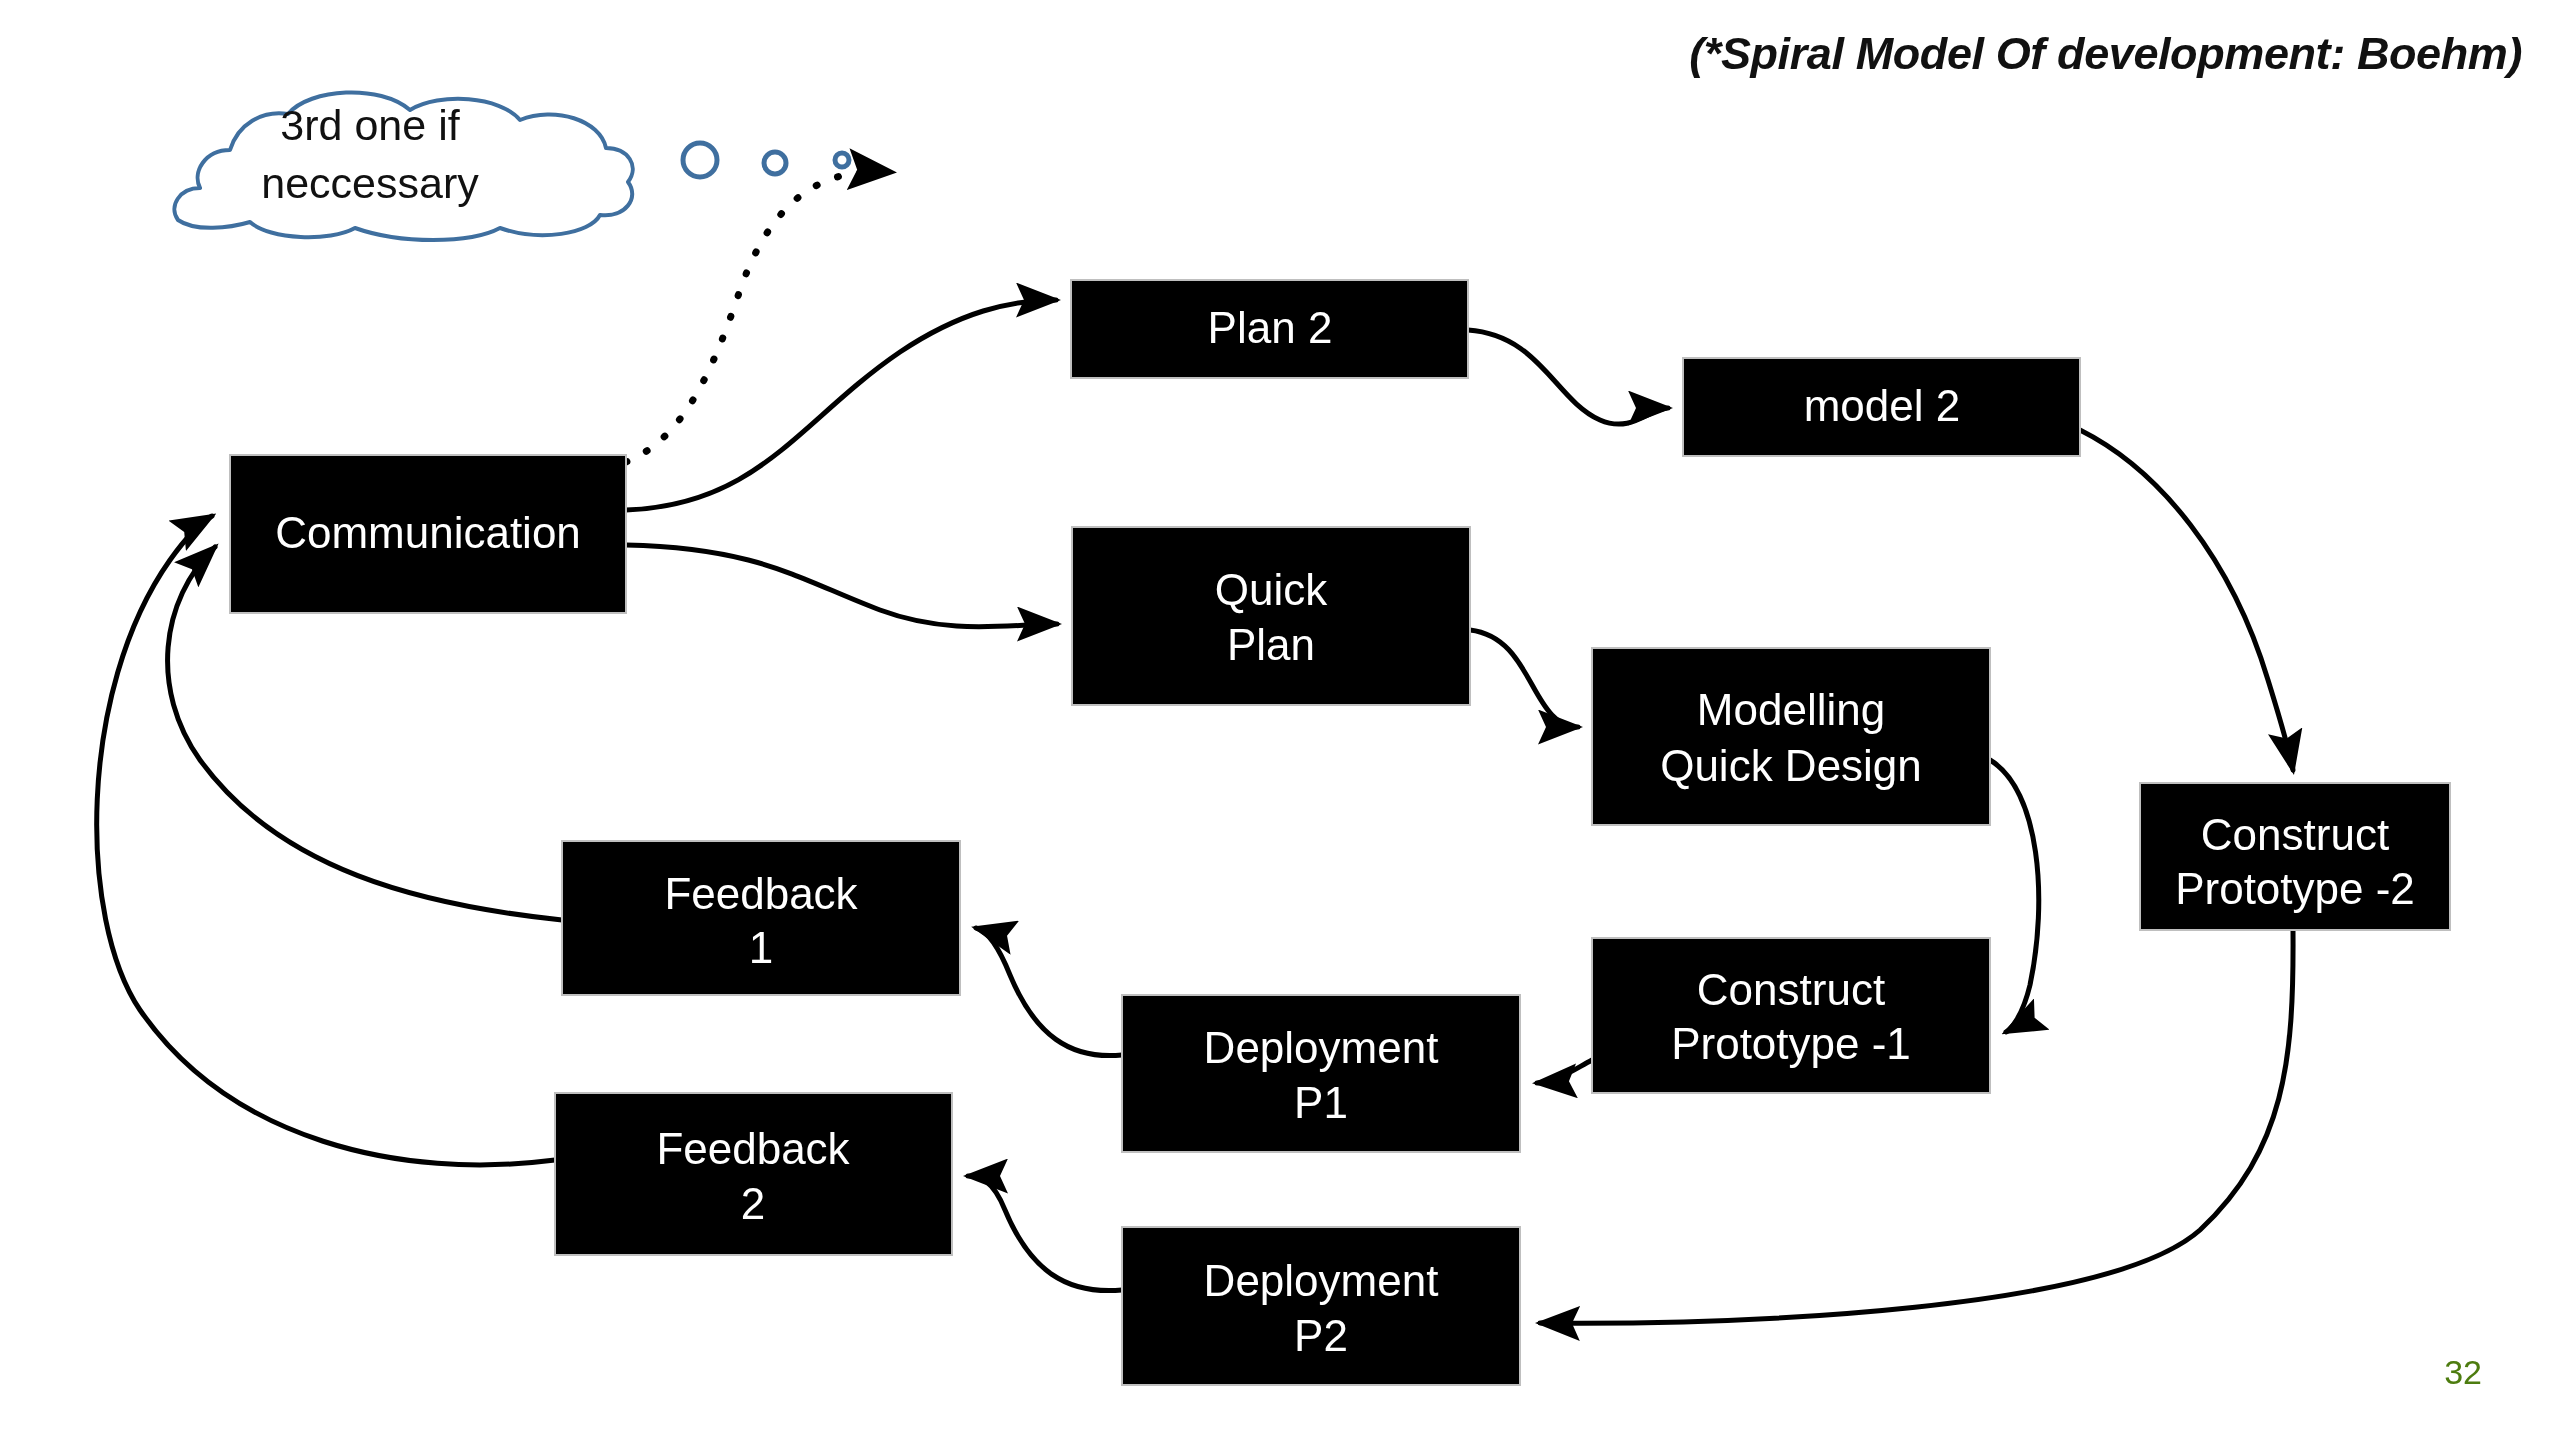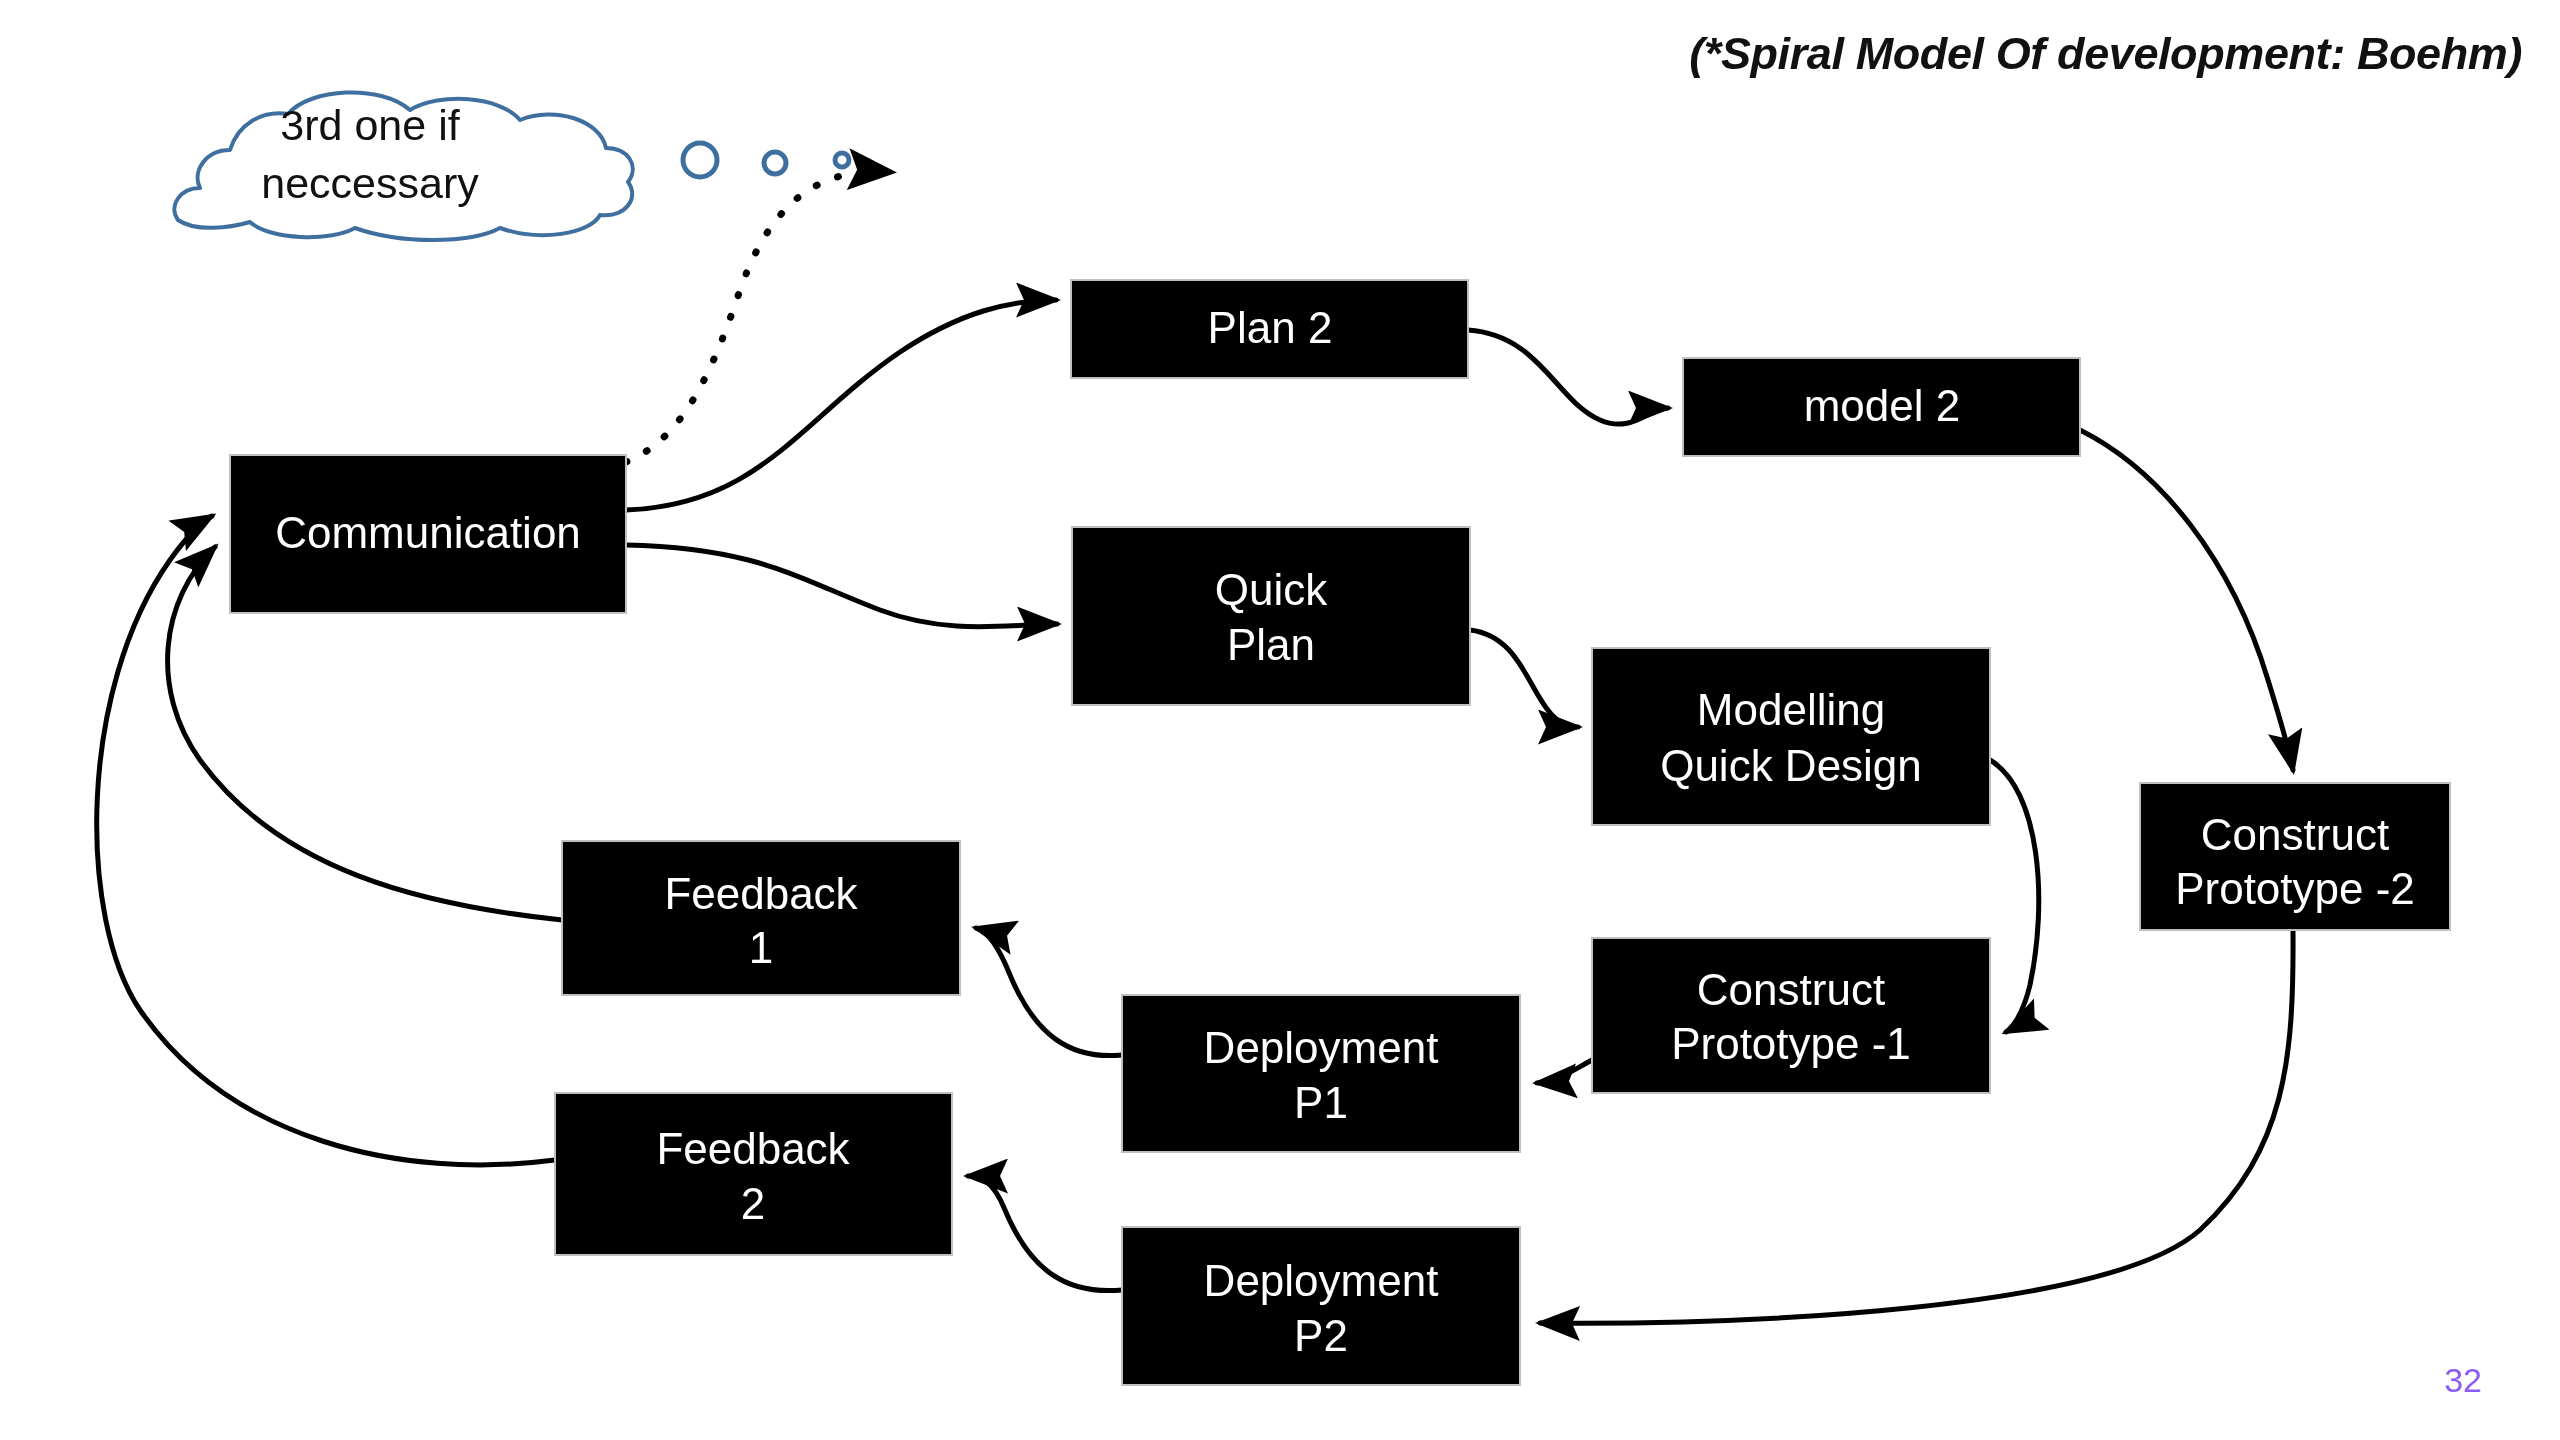--- a/index.html
+++ b/index.html
@@ -79,24 +79,24 @@
     font-size: 45px;
     font-weight: bold;
     font-style: italic;
     color: #111111;
     white-space: nowrap;
     letter-spacing: -0.4px;
   }
   .page-number {
     position: absolute;
     right: 78px;
-    bottom: 40px;
+    bottom: 48px;
     font-family: "Liberation Sans", sans-serif;
     font-size: 34px;
-    color: #8b5cf6;
+    color: #4d7c0f;
   }
 </style>
 </head>
 <body>
 
 <div id="slide">
 
   <svg id="diagram" viewBox="0 0 2560 1440">
     <defs>
       <marker id="arrowhead" markerWidth="9" markerHeight="7" refX="8" refY="3.5" orient="auto" markerUnits="strokeWidth">

